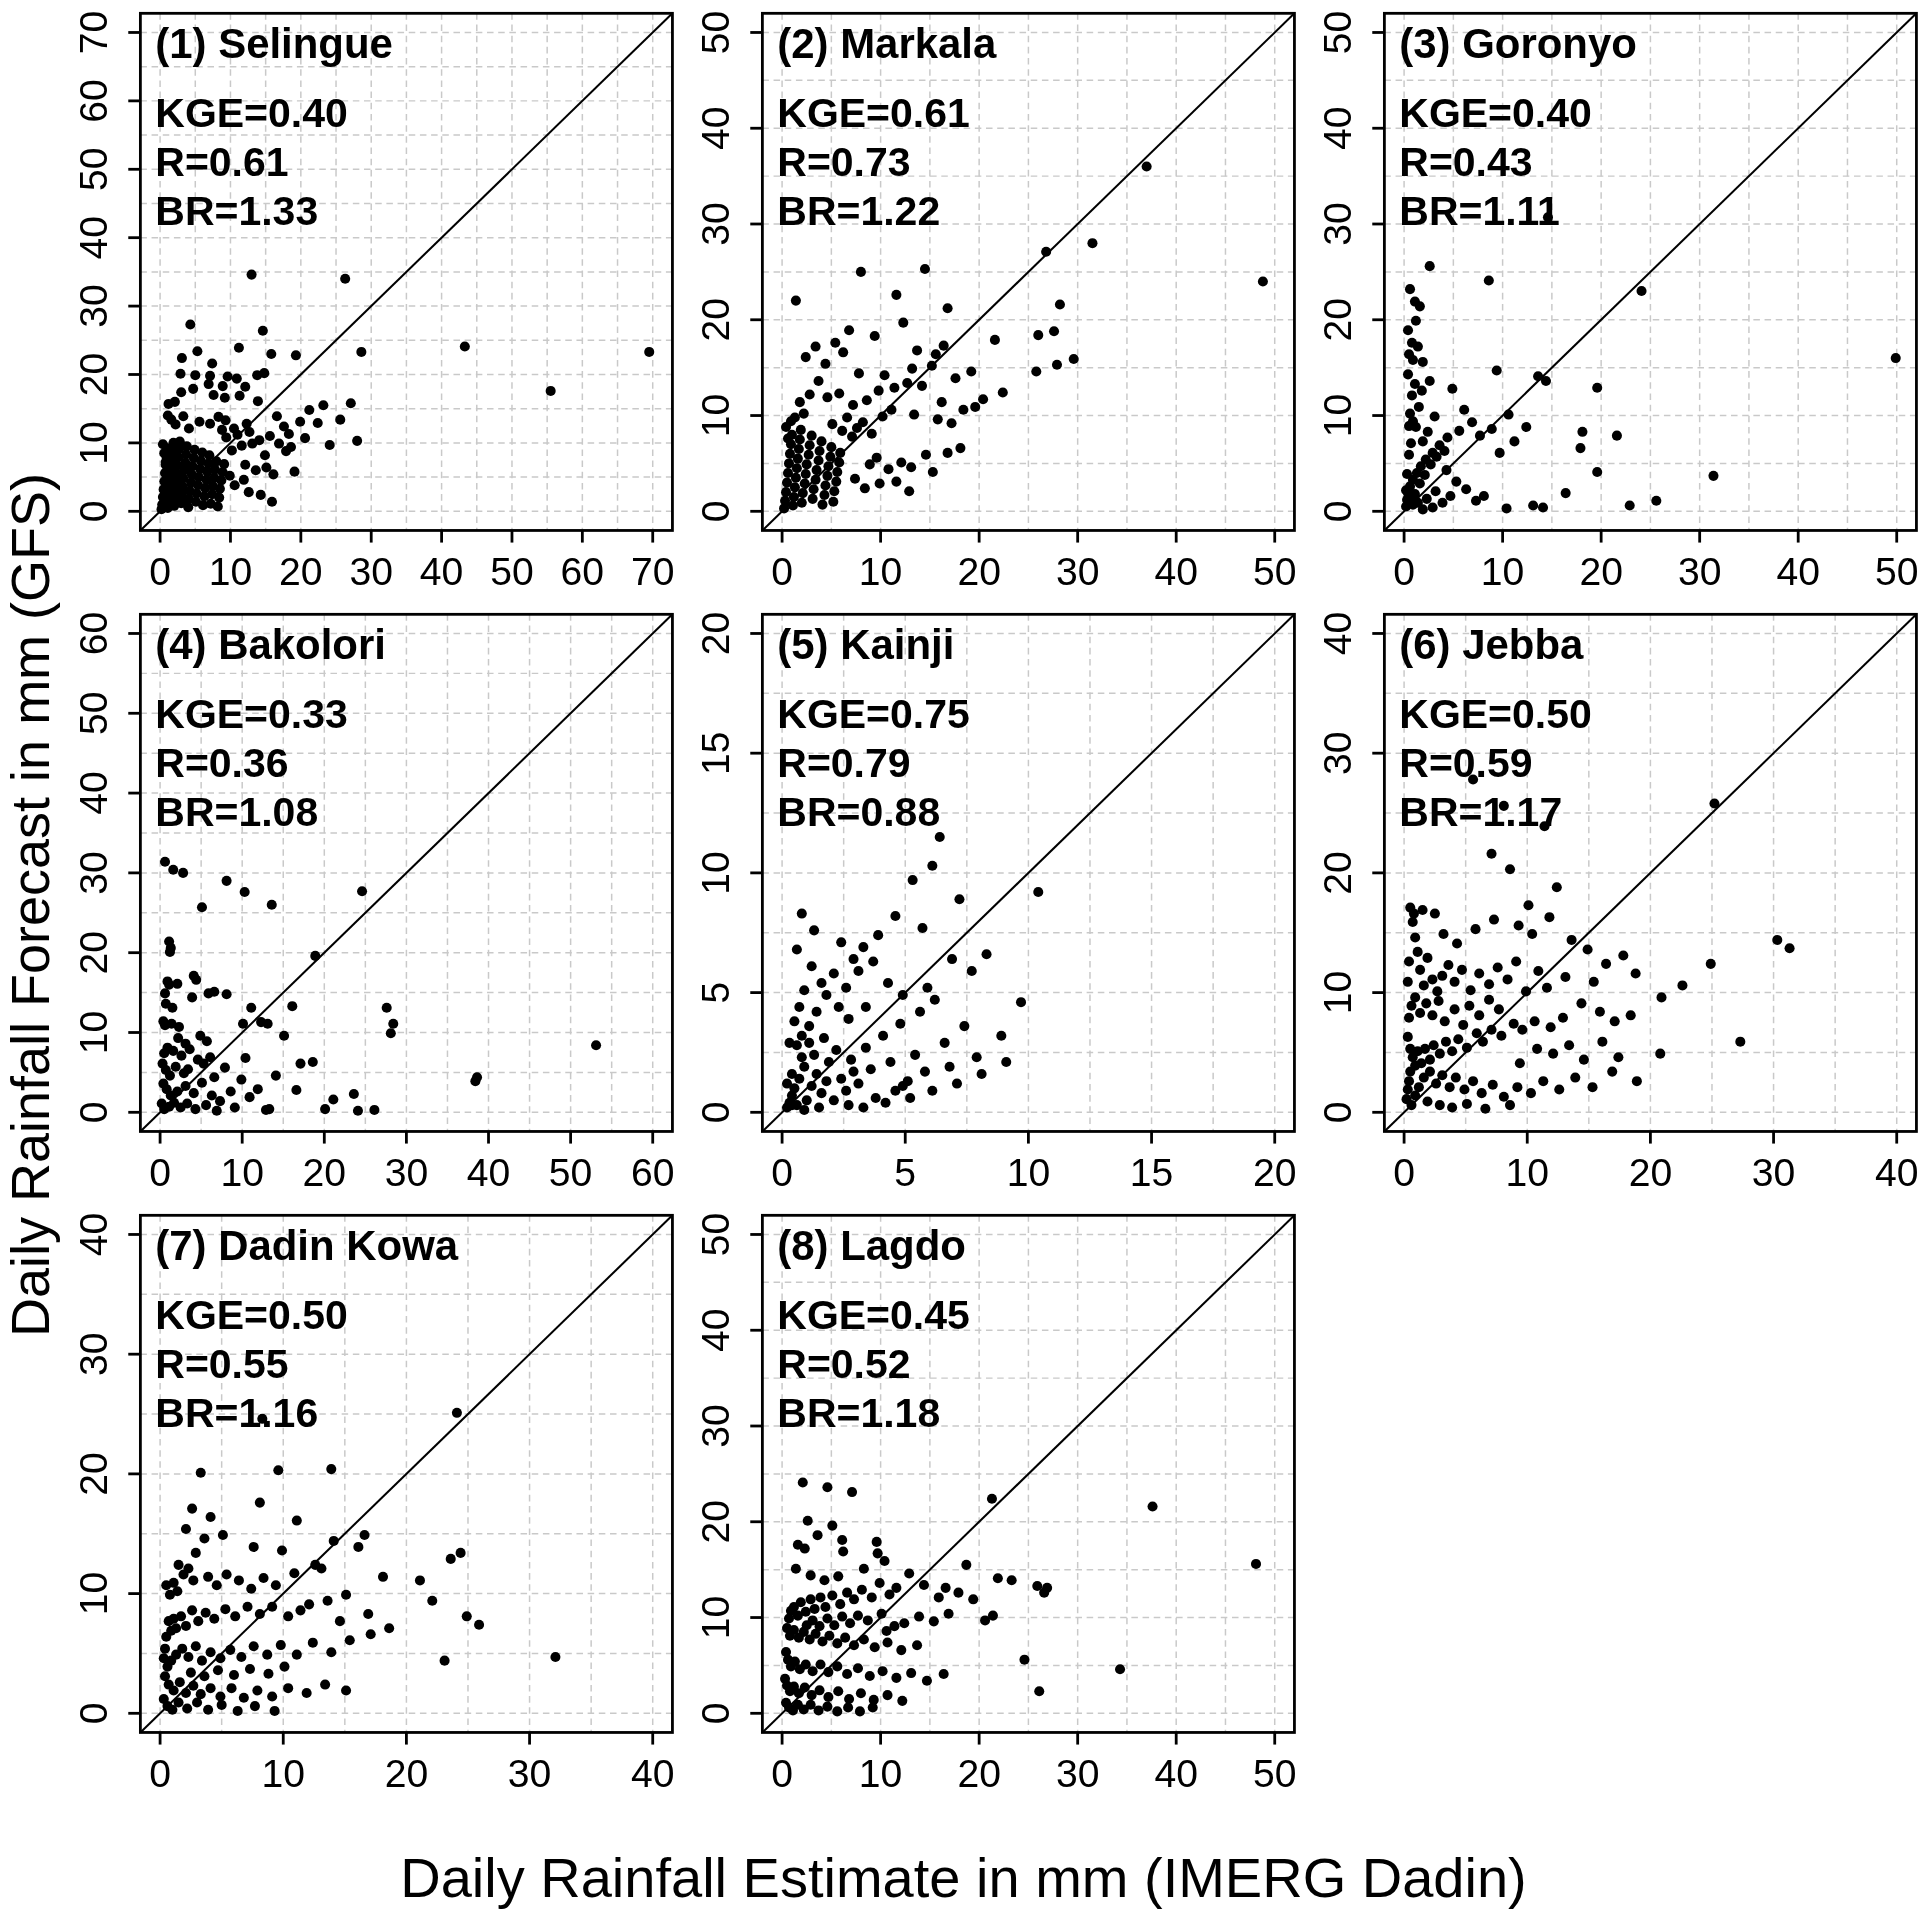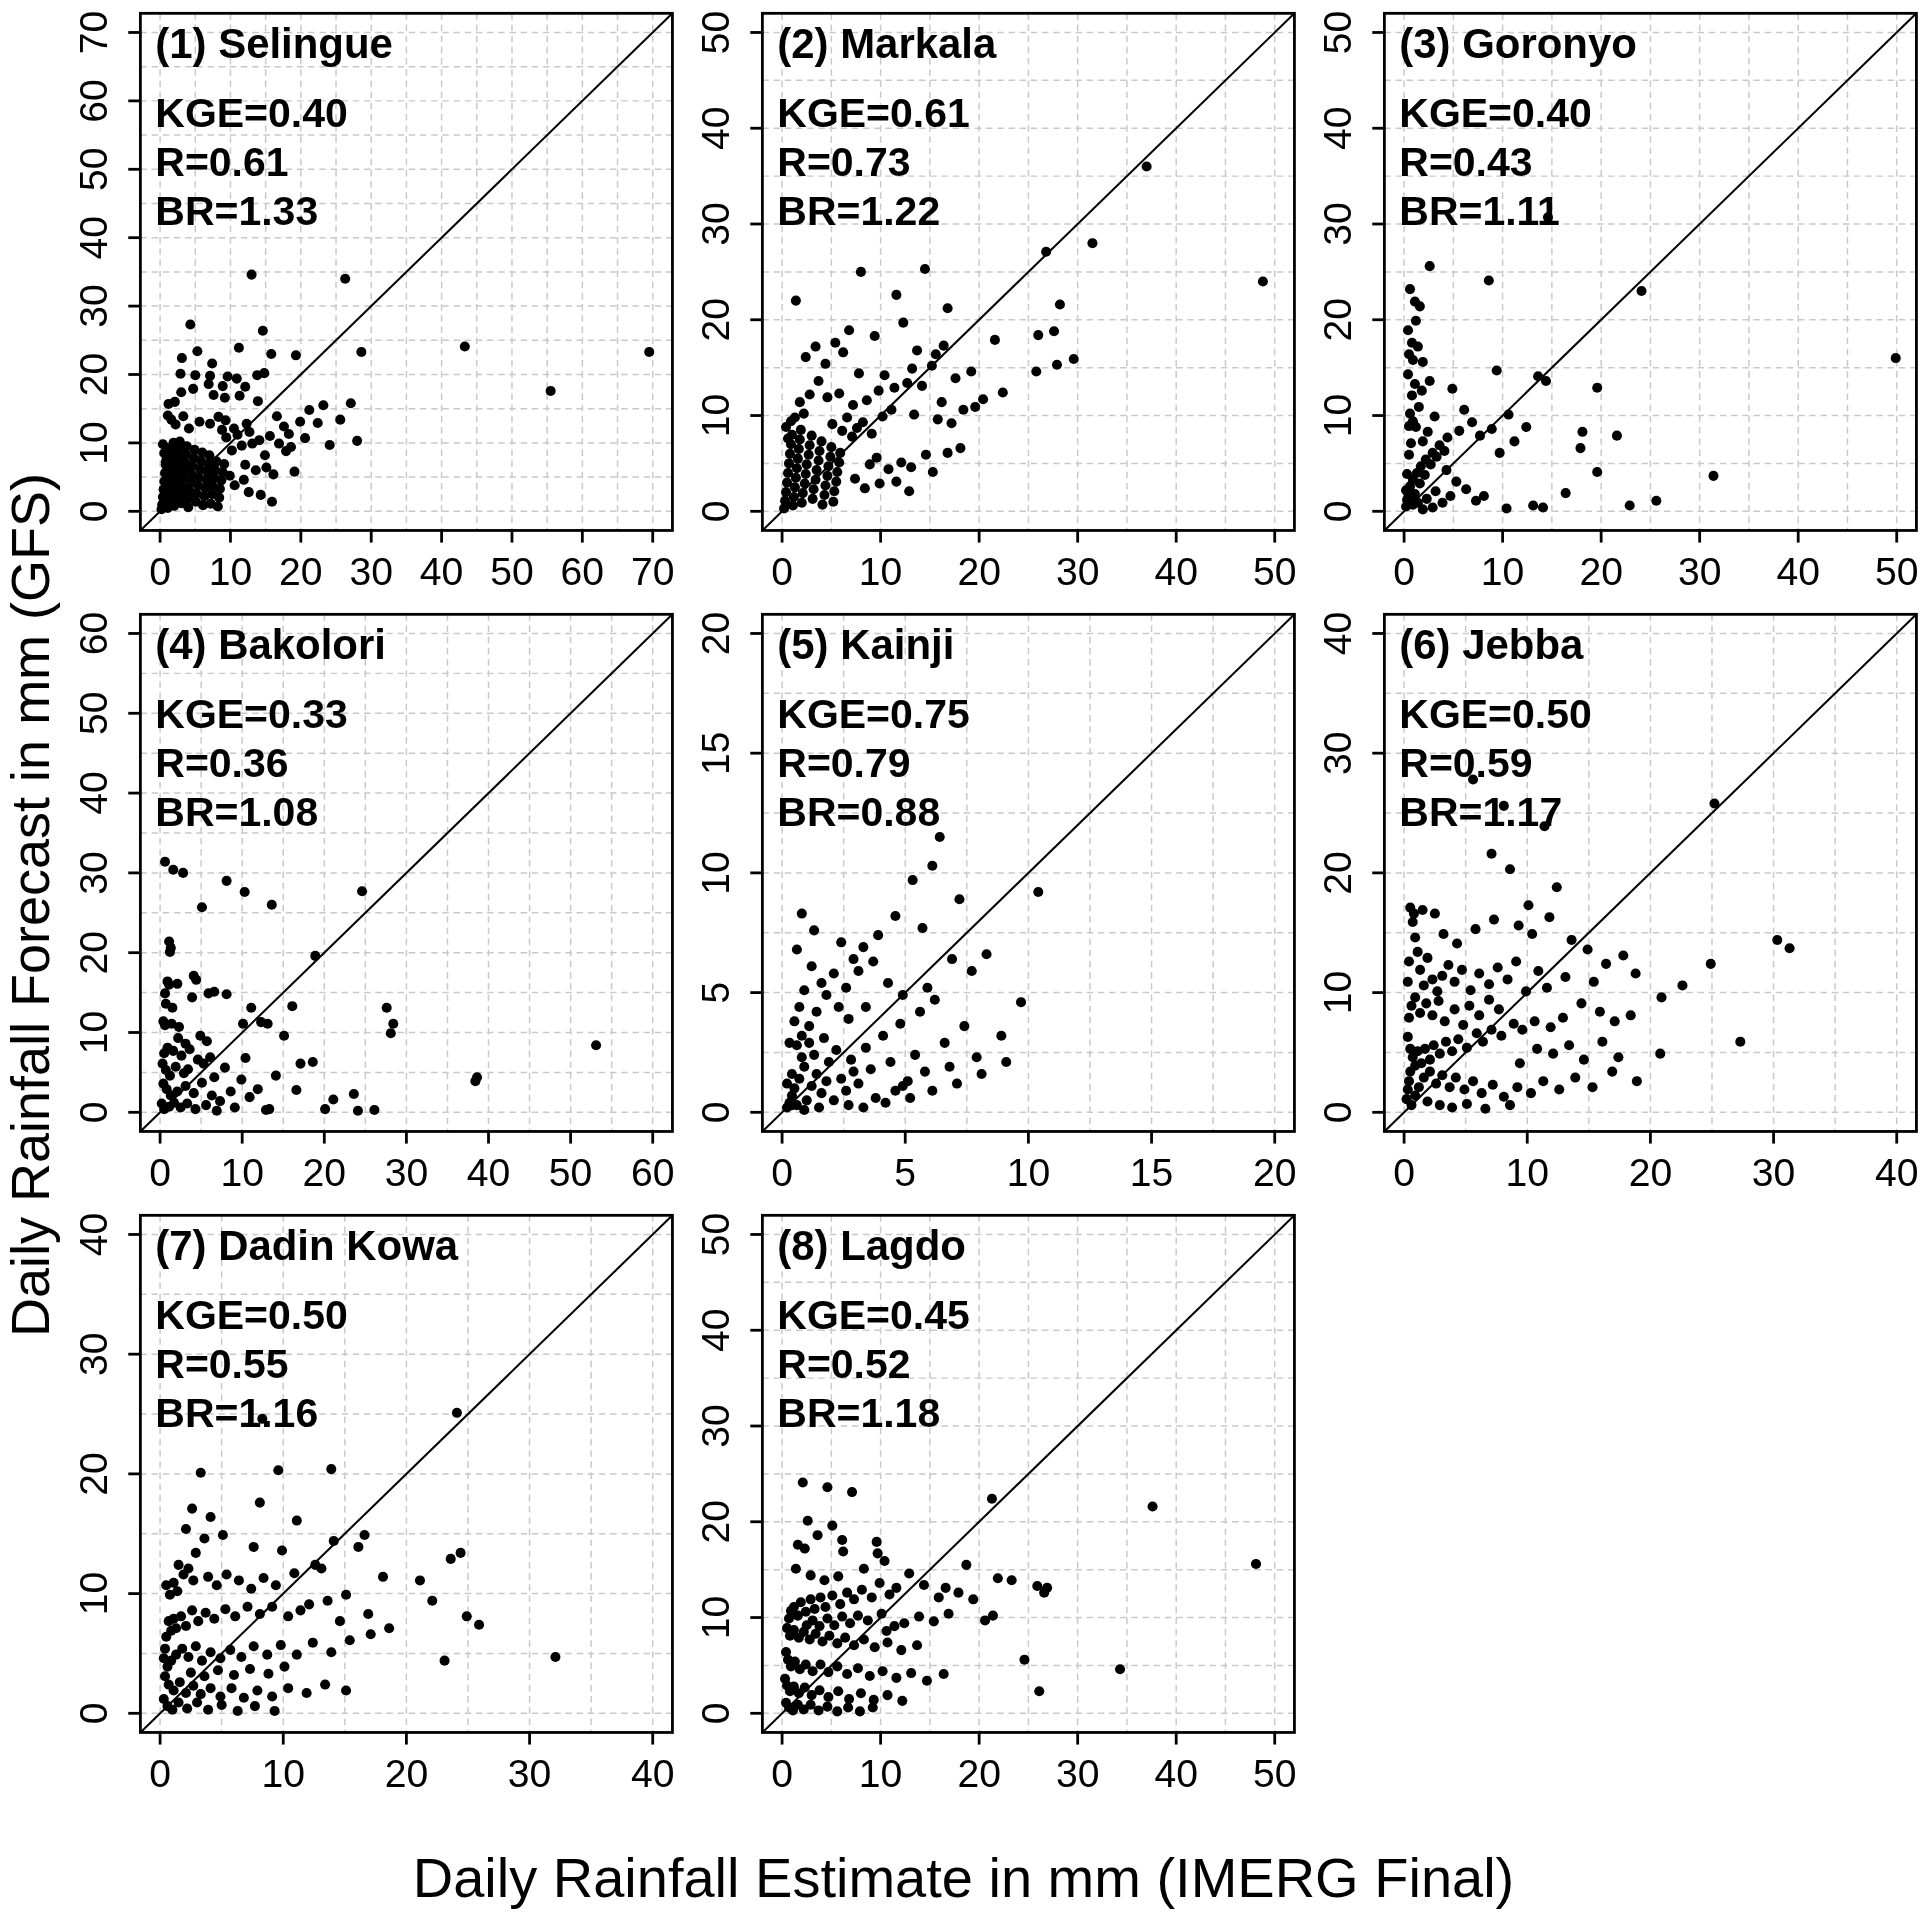--- a/index.html
+++ b/index.html
@@ -1486,16 +1486,16 @@
           </g>
           <text x="102" y="58" class="panel-title">(8) Lagdo</text>
           <text x="102" y="132.1" class="stat-line">KGE=0.45</text>
           <text x="102" y="184.825" class="stat-line">R=0.52</text>
           <text x="102" y="237.54999999999998" class="stat-line">BR=1.18</text>
         </svg>
       </div>
       <div class="panel-cell"></div>
     </div>
   <div class="xlabel-global">
-    <span>Daily Rainfall Estimate in mm (IMERG Final)</span>
+    <span>Daily Rainfall Estimate in mm (IMERG Dadin)</span>
   </div>
 </div>
 
 
 </body></html>

